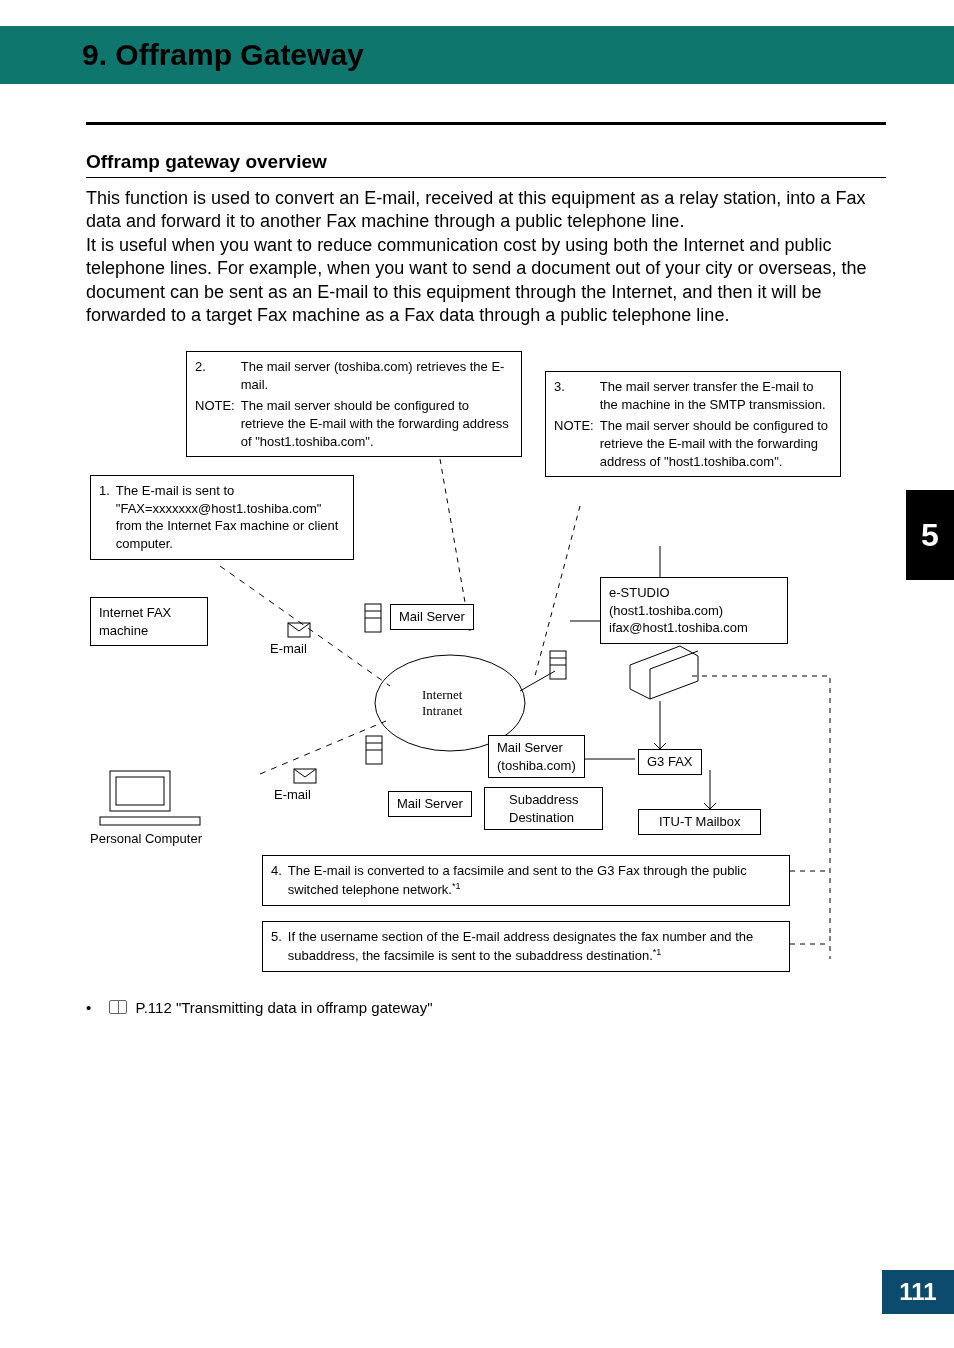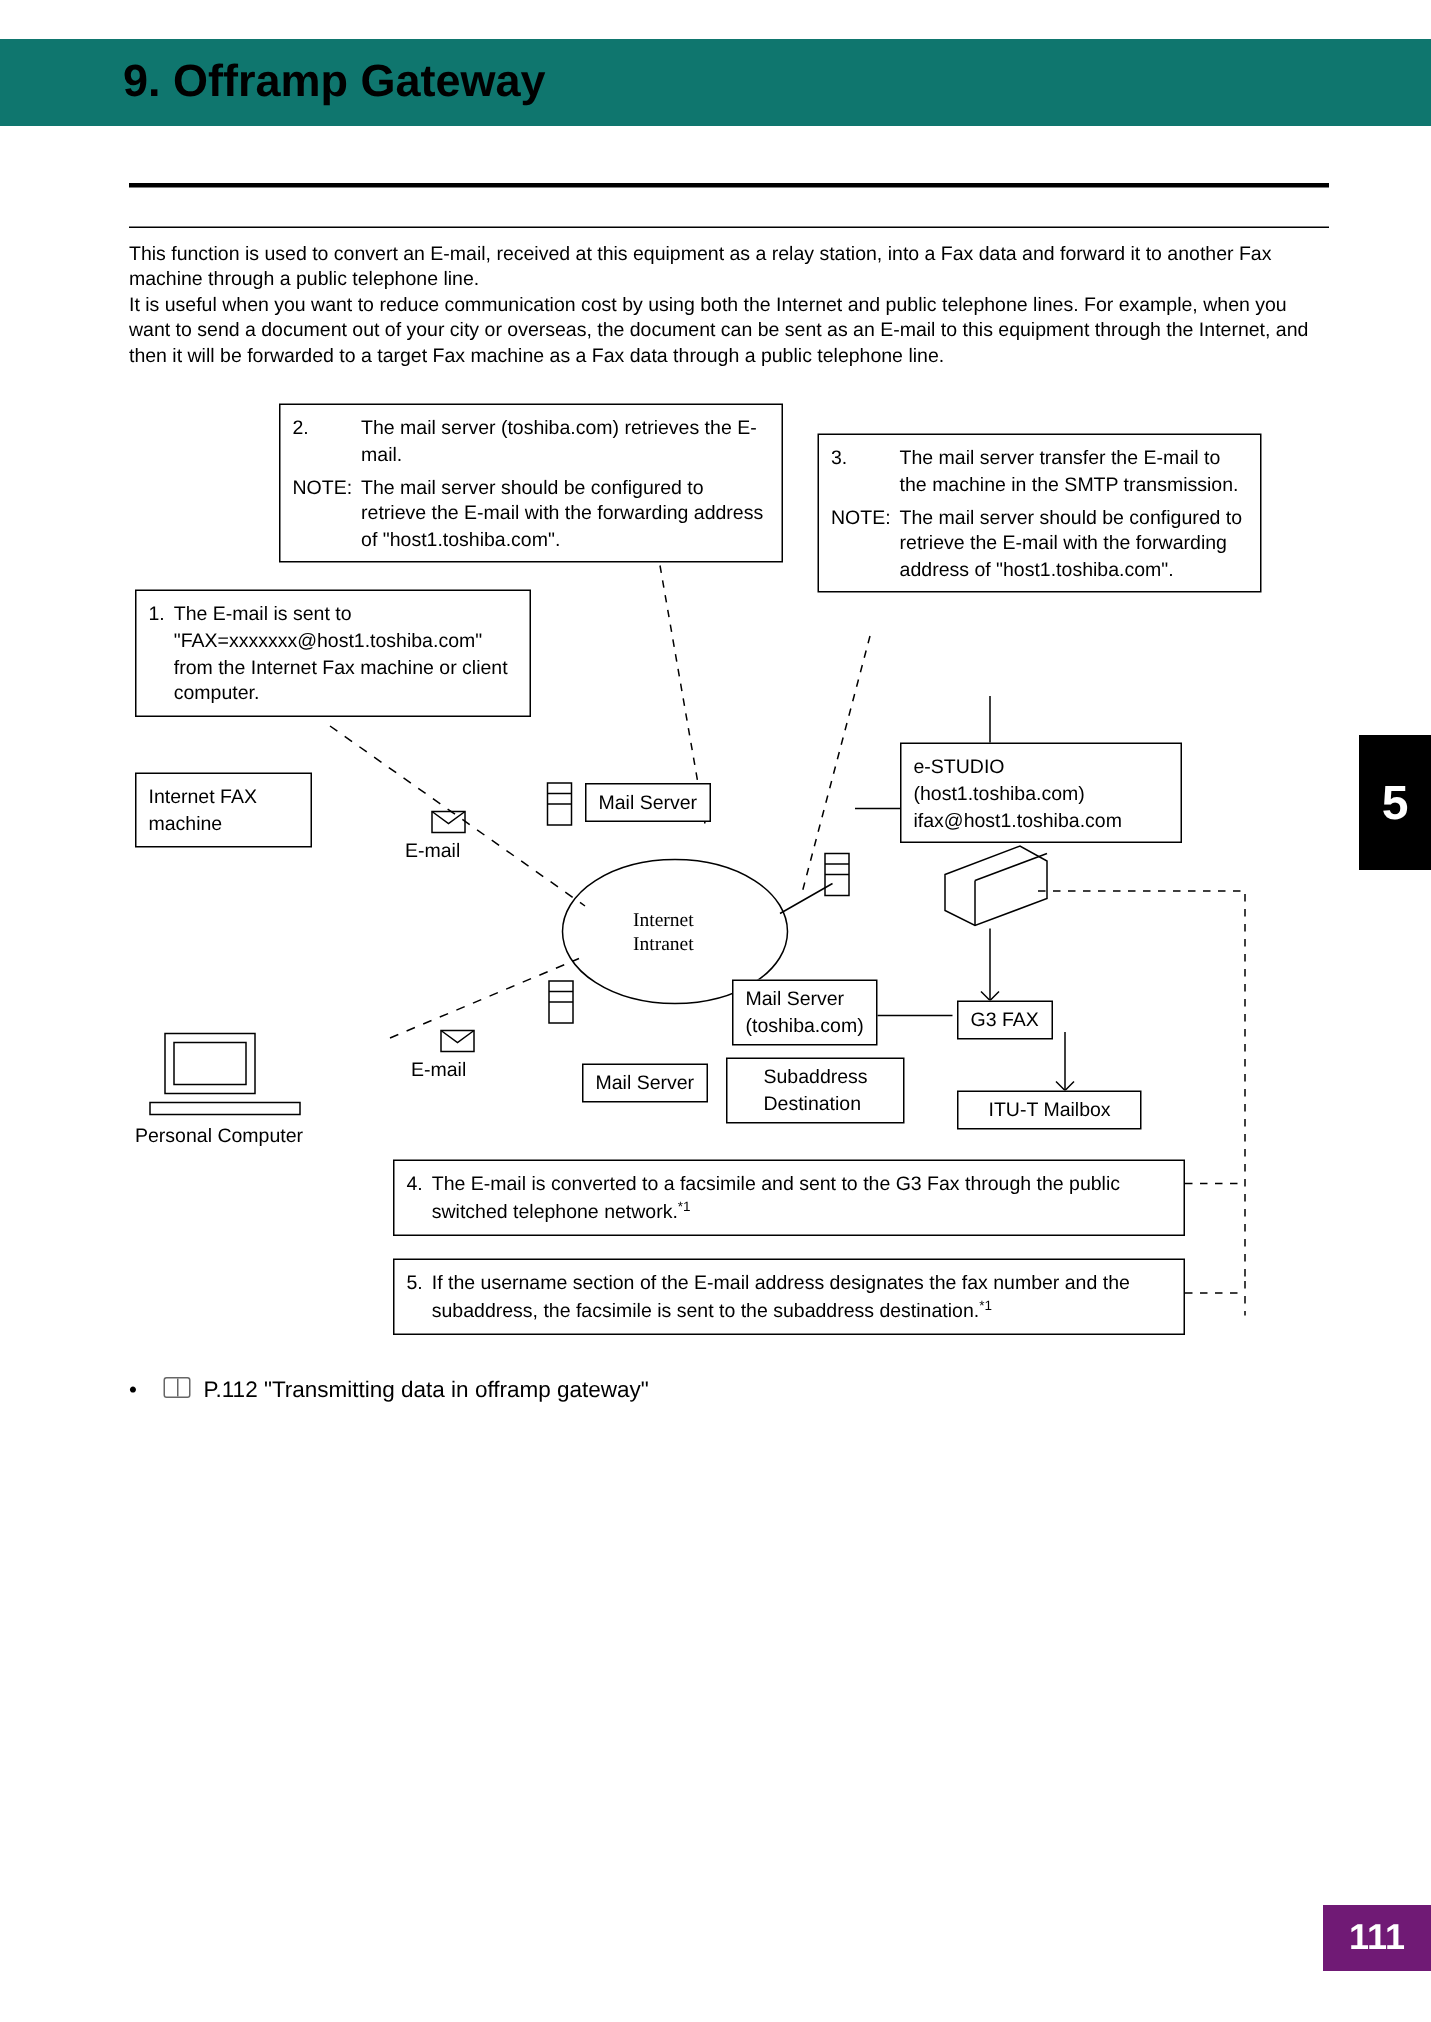--- a/index.html
+++ b/index.html
@@ -36,21 +36,21 @@
     font-size: 19px;
     font-weight: bold;
     margin: 0 0 4px 0;
   }
   .subhead-rule {
     border: none;
     border-top: 1px solid #000;
     margin: 0 0 9px 0;
   }
   .body-text {
-    font-size: 13px;
+    font-size: 18px;
     line-height: 1.3;
     margin: 0 0 24px 0;
   }
   .diagram-wrap {
     position: relative;
     height: 626px;
     width: 792px;
     margin: 0 auto;
     font-size: 13px;
   }
@@ -79,21 +79,21 @@
     display: flex;
     align-items: center;
     justify-content: center;
   }
   .page-num-tab {
     position: absolute;
     right: 0;
     bottom: 34px;
     width: 72px;
     height: 44px;
-    background: #701a75;
+    background: #0c4a6e;
     color: #fff;
     font-size: 24px;
     font-weight: bold;
     display: flex;
     align-items: center;
     justify-content: center;
   }
   .ref-line {
     margin-top: 22px;
     font-size: 15px;
@@ -125,20 +125,21 @@
 </style>
 </head>
 <body>
 
 <div class="header-bar">
   <h1>9. Offramp Gateway</h1>
 </div>
 
 <div class="content">
   <hr class="thick-rule">
+  <div class="subhead">Offramp gateway overview</div>
   <hr class="subhead-rule">
   <p class="body-text" style="white-space:pre-line">This function is used to convert an E-mail, received at this equipment as a relay station, into a Fax data and forward it to another Fax machine through a public telephone line.
 It is useful when you want to reduce communication cost by using both the Internet and public telephone lines. For example, when you want to send a document out of your city or overseas, the document can be sent as an E-mail to this equipment through the Internet, and then it will be forwarded to a target Fax machine as a Fax data through a public telephone line.</p>
 
   <div class="diagram-wrap">
 
     <svg class="diag" width="792" height="626">
 
       <line x1="350" y1="108" x2="380" y2="280" stroke="#000" stroke-dasharray="5,5"></line>
       <line x1="490" y1="155" x2="445" y2="325" stroke="#000" stroke-dasharray="5,5"></line>

